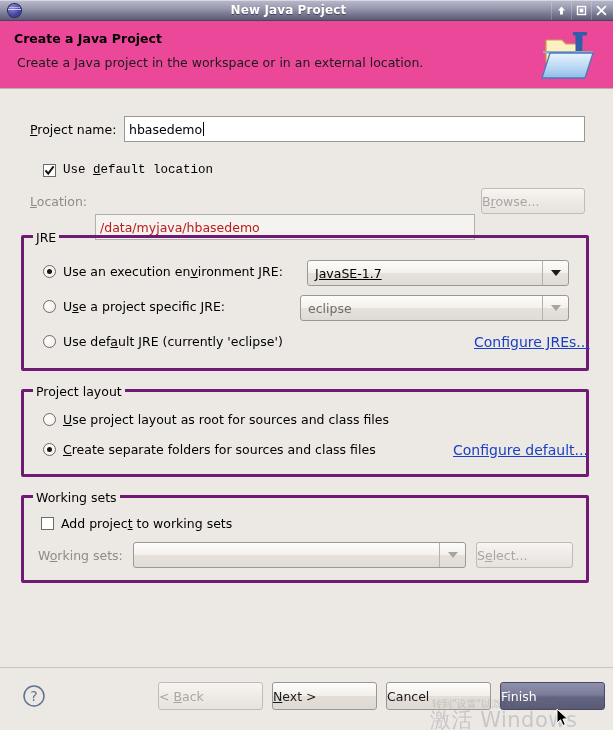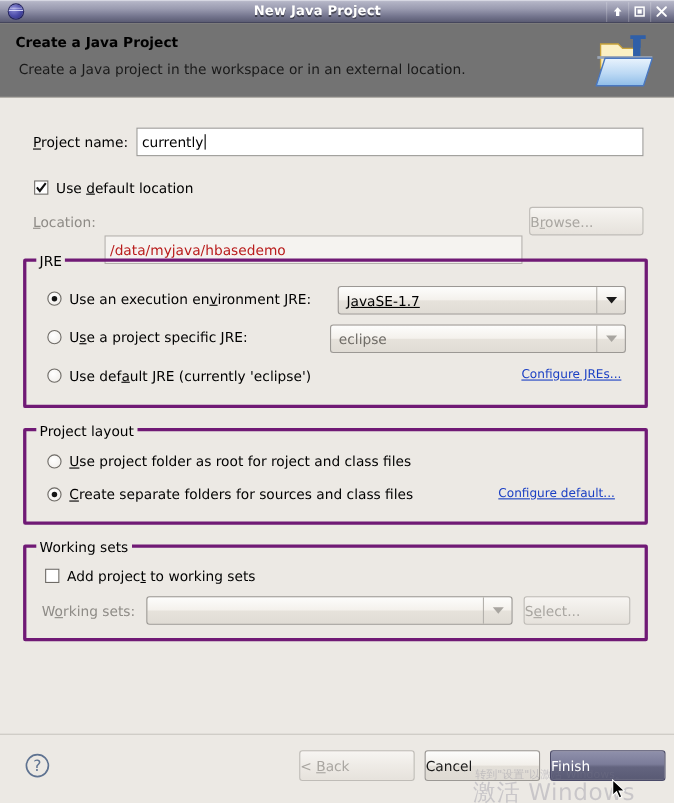--- a/index.html
+++ b/index.html
@@ -101,21 +101,21 @@
     position: relative;
   }
   .tb-btn svg { display: block; }
 
   
   #header {
     position: absolute;
     left: 0; top: 21px;
     width: 613px;
     height: 68px;
-    background: #737373;
+    background: #ec4899;
     border-bottom: 1px solid #b8b5ae;
   }
   #header-title {
     position: absolute;
     left: 14px; top: 10px;
     font-size: 12.5px;
     font-weight: bold;
     color: #000000;
   }
   #header-desc {
@@ -274,21 +274,21 @@
     top: -8px; left: 9px;
     background: #ece9e4;
     padding: 0 3px;
     font-size: 12.5px;
     color: #000;
     white-space: nowrap;
   }
 
   
   .link {
-    font-size: 11px;
+    font-size: 14px;
     color: #1a3fc4;
     text-decoration: underline;
     white-space: nowrap;
     position: absolute;
     text-align: center;
   }
 
   
   #footer {
     position: absolute;
@@ -401,25 +401,25 @@
         </defs>
       </svg>
     </div>
   </div>
 
   <div id="body">
 
     <div class="lbl" style="left:30px; top:32px; position:absolute;"><span class="mn">P</span><span>roject name:</span></div>
 
     <div class="textfield" style="left:124px; top:26px; width:461px;">
-      <span>currently</span>
+      <span>hbasedemo</span>
         <span class="caret"></span>
     </div>
 
-    <div class="ctrl-row" style="left:31px; top:73px;">
+    <div class="ctrl-row" style="left:43px; top:73px;font-family:Liberation Mono, monospace;">
       <span class="cbox">
         <svg width="11" height="11" viewBox="0 0 11 11">
           <path d="M1.5 5.4 L4.2 8.6 L9.6 1.4" stroke="#101010" stroke-width="1.9" fill="none"></path>
         </svg>
       </span>
       <span class="lbl"><span>Use </span><span class="mn">d</span><span>efault location</span></span>
     </div>
 
     <div class="lbl dim" style="left:30px; top:104px; position:absolute;"><span class="mn">L</span><span>ocation:</span></div>
 
@@ -463,21 +463,21 @@
         <span class="lbl"><span>Use def</span><span class="mn">a</span><span>ult JRE (currently 'eclipse')</span></span>
       </div>
       <a class="link" style="left:450px; top:96px;">Configure JREs...</a>
     </div>
 
     <div class="group" style="left:21px; top:299px; width:568px; height:88px;">
       <div class="group-title">Project layout</div>
 
       <div class="ctrl-row" style="left:19px; top:20px;">
         <span class="radio"></span>
-        <span class="lbl"><span class="mn">U</span><span>se project folder as root for roject and class files</span></span>
+        <span class="lbl"><span class="mn">U</span><span>se project layout as root for sources and class files</span></span>
       </div>
 
       <div class="ctrl-row" style="left:19px; top:50px;">
         <span class="radio">
             <span class="dot"></span>
           </span>
         <span class="lbl"><span class="mn">C</span><span>reate separate folders for sources and class files</span></span>
       </div>
 
       <a class="link" style="left:429px; top:50px;text-decoration:underline;">Configure default...</a>
@@ -513,20 +513,23 @@
         <circle cx="12" cy="12" r="10" fill="none" stroke="#5f7391" stroke-width="1.5"></circle>
         <text x="12" y="17" font-size="14" text-anchor="middle" fill="#5f7391" font-family="DejaVu Sans, sans-serif">?</text>
       </svg>
     </div>
 
     <div id="btnbar">
       <div class="btn disabled">
         <span><span>&lt; </span><span class="mn">B</span><span>ack</span></span>
       </div>
       <div class="btn">
+        <span><span></span><span class="mn">N</span><span>ext &gt;</span></span>
+      </div>
+      <div class="btn">
         <span>Cancel</span>
       </div>
       <div class="btn default">
         <span>Finish</span>
       </div>
     </div>
   </div>
 
   <div id="watermark2">转到"设置"以激活 Windows。</div>
   <div id="watermark">激活 Windows</div>

